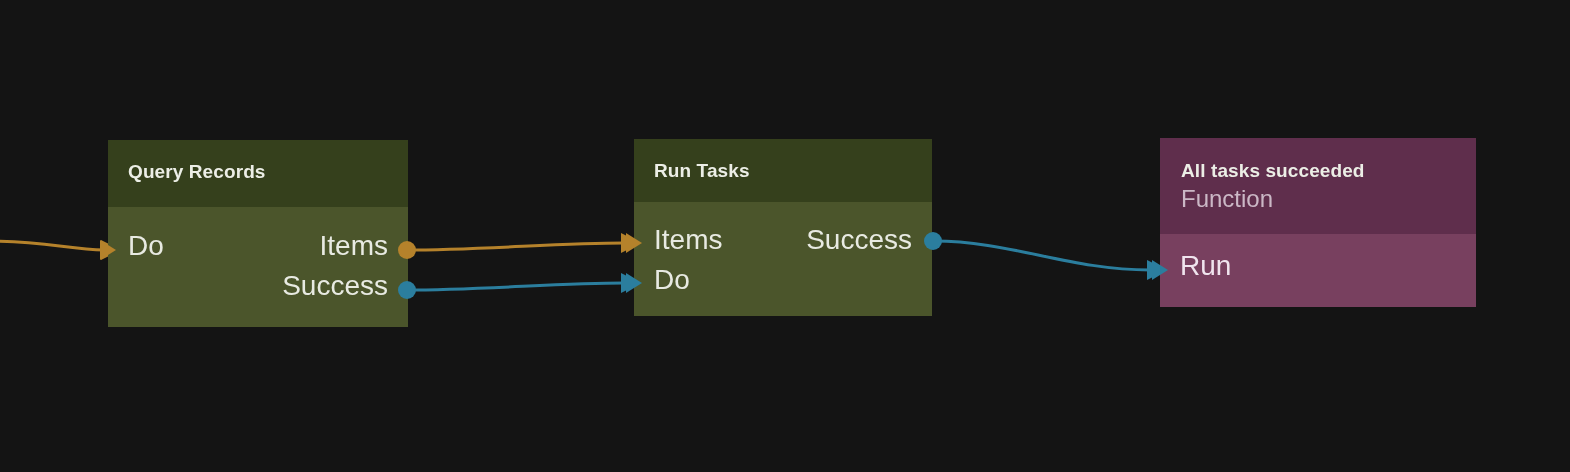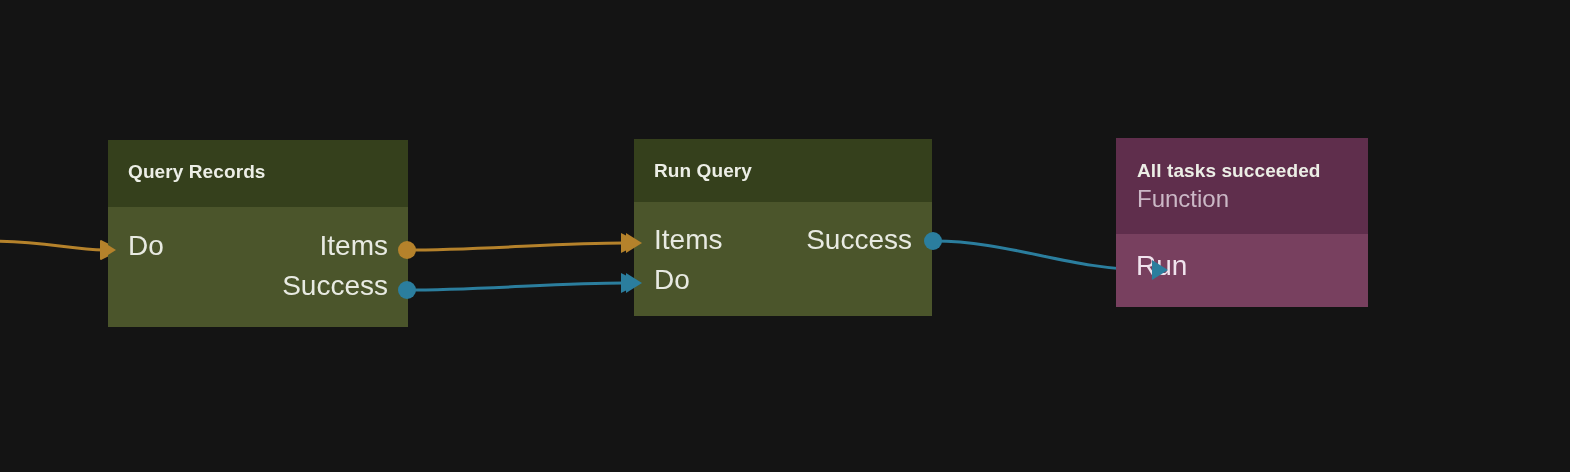--- a/index.html
+++ b/index.html
@@ -153,21 +153,21 @@
   </div>
   <div class="port-marker" style="left:398px; top:241px;">
     <div class="port-dot" style="background:#b5822b;"></div>
   </div>
   <div class="port-marker" style="left:398px; top:281px;">
     <div class="port-dot" style="background:#2b7e9e;"></div>
   </div>
 
   <div class="node node-green" style="left:634px; top:139px; width:298px; height:177px;">
     <div class="node-header" style="height:63px; padding:22px 0 0 20px;">
-      <div class="node-title">Run Query</div>
+      <div class="node-title">Run Tasks</div>
     </div>
     <div class="node-body" style="height:114px;">
       <div class="port-row in" style="top:26px;">
         <span class="port-label">Items</span>
       </div>
       <div class="port-row in" style="top:66px;">
         <span class="port-label">Do</span>
       </div>
       <div class="port-row out" style="top:26px;">
         <span class="port-label">Success</span>
@@ -178,21 +178,21 @@
   <div class="port-marker" style="left:626px; top:233px;">
     <div class="port-arrow" style="border-left:16px solid #b5822b;"></div>
   </div>
   <div class="port-marker" style="left:626px; top:273px;">
     <div class="port-arrow" style="border-left:16px solid #2b7e9e;"></div>
   </div>
   <div class="port-marker" style="left:924px; top:232px;">
     <div class="port-dot" style="background:#2b7e9e;"></div>
   </div>
 
-  <div class="node node-purple" style="left:1116px; top:138px; width:252px; height:169px;">
+  <div class="node node-purple" style="left:1160px; top:138px; width:316px; height:169px;">
     <div class="node-header" style="height:96px; padding:23px 0 0 21px;">
       <div class="node-title">All tasks succeeded</div>
       <div class="node-subtitle">Function</div>
     </div>
     <div class="node-body" style="height:73px;">
       <div class="port-row in" style="top:20px;">
         <span class="port-label purple">Run</span>
       </div>
     </div>
   </div>

